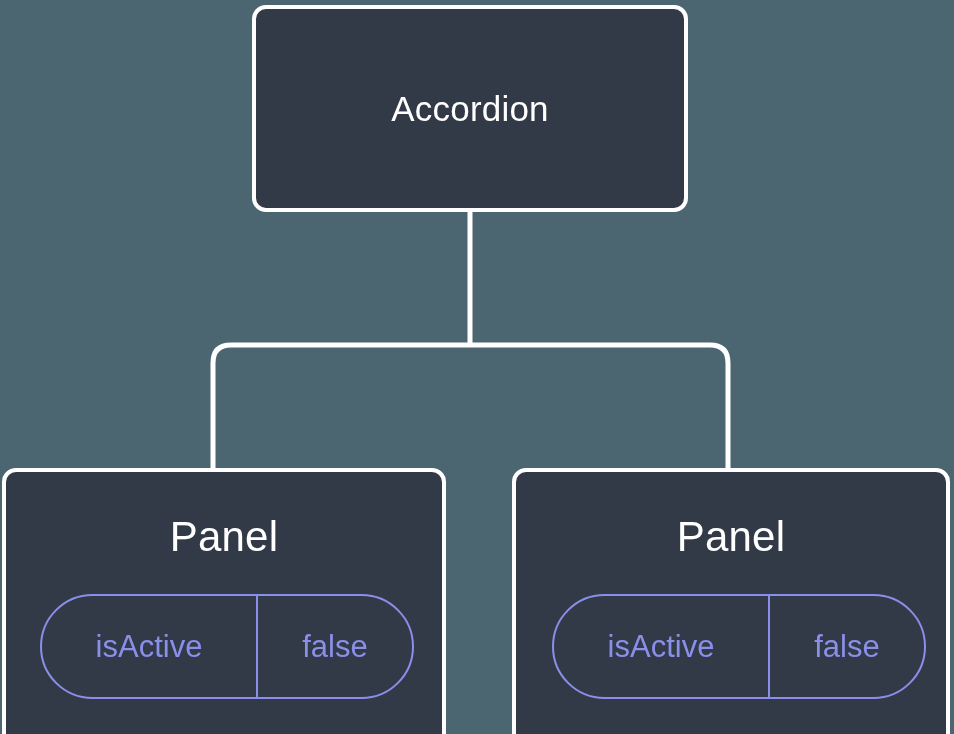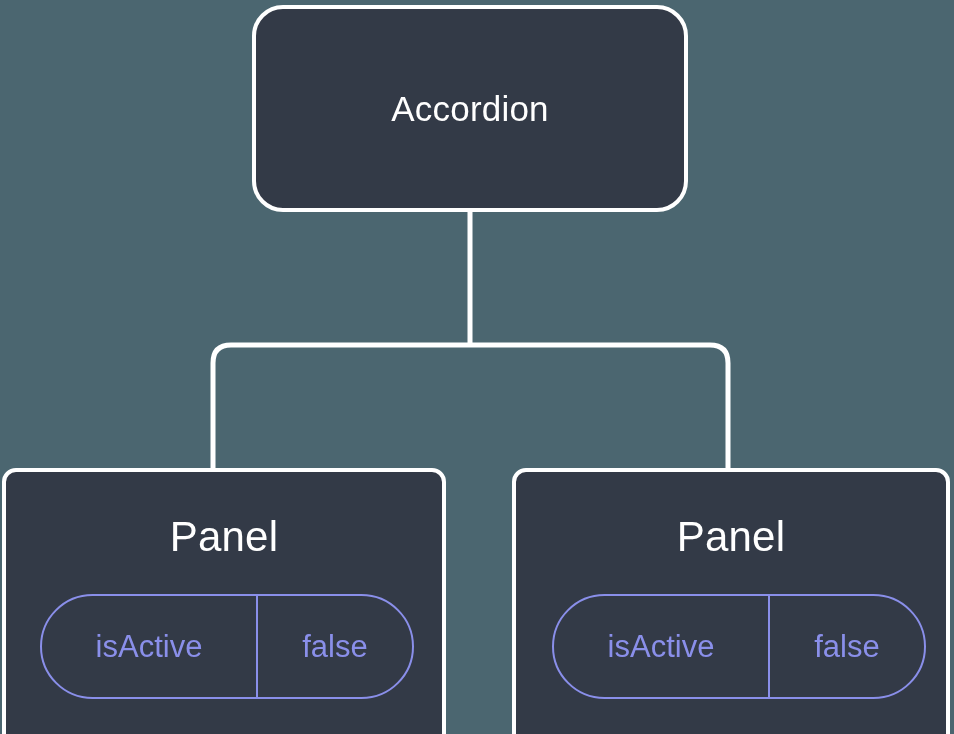--- a/index.html
+++ b/index.html
@@ -43,21 +43,20 @@
     flex-direction: column;
     align-items: center;
   }
 
   .node-root {
     left: 252px;
     top: 5px;
     width: 436px;
     height: 207px;
     justify-content: center;
-    border-radius: 31px;
   }
 
   .node-child {
     top: 468px;
     height: 290px;       
     justify-content: flex-start;
     padding-top: 44px;
   }
 
   .node-child.left {

